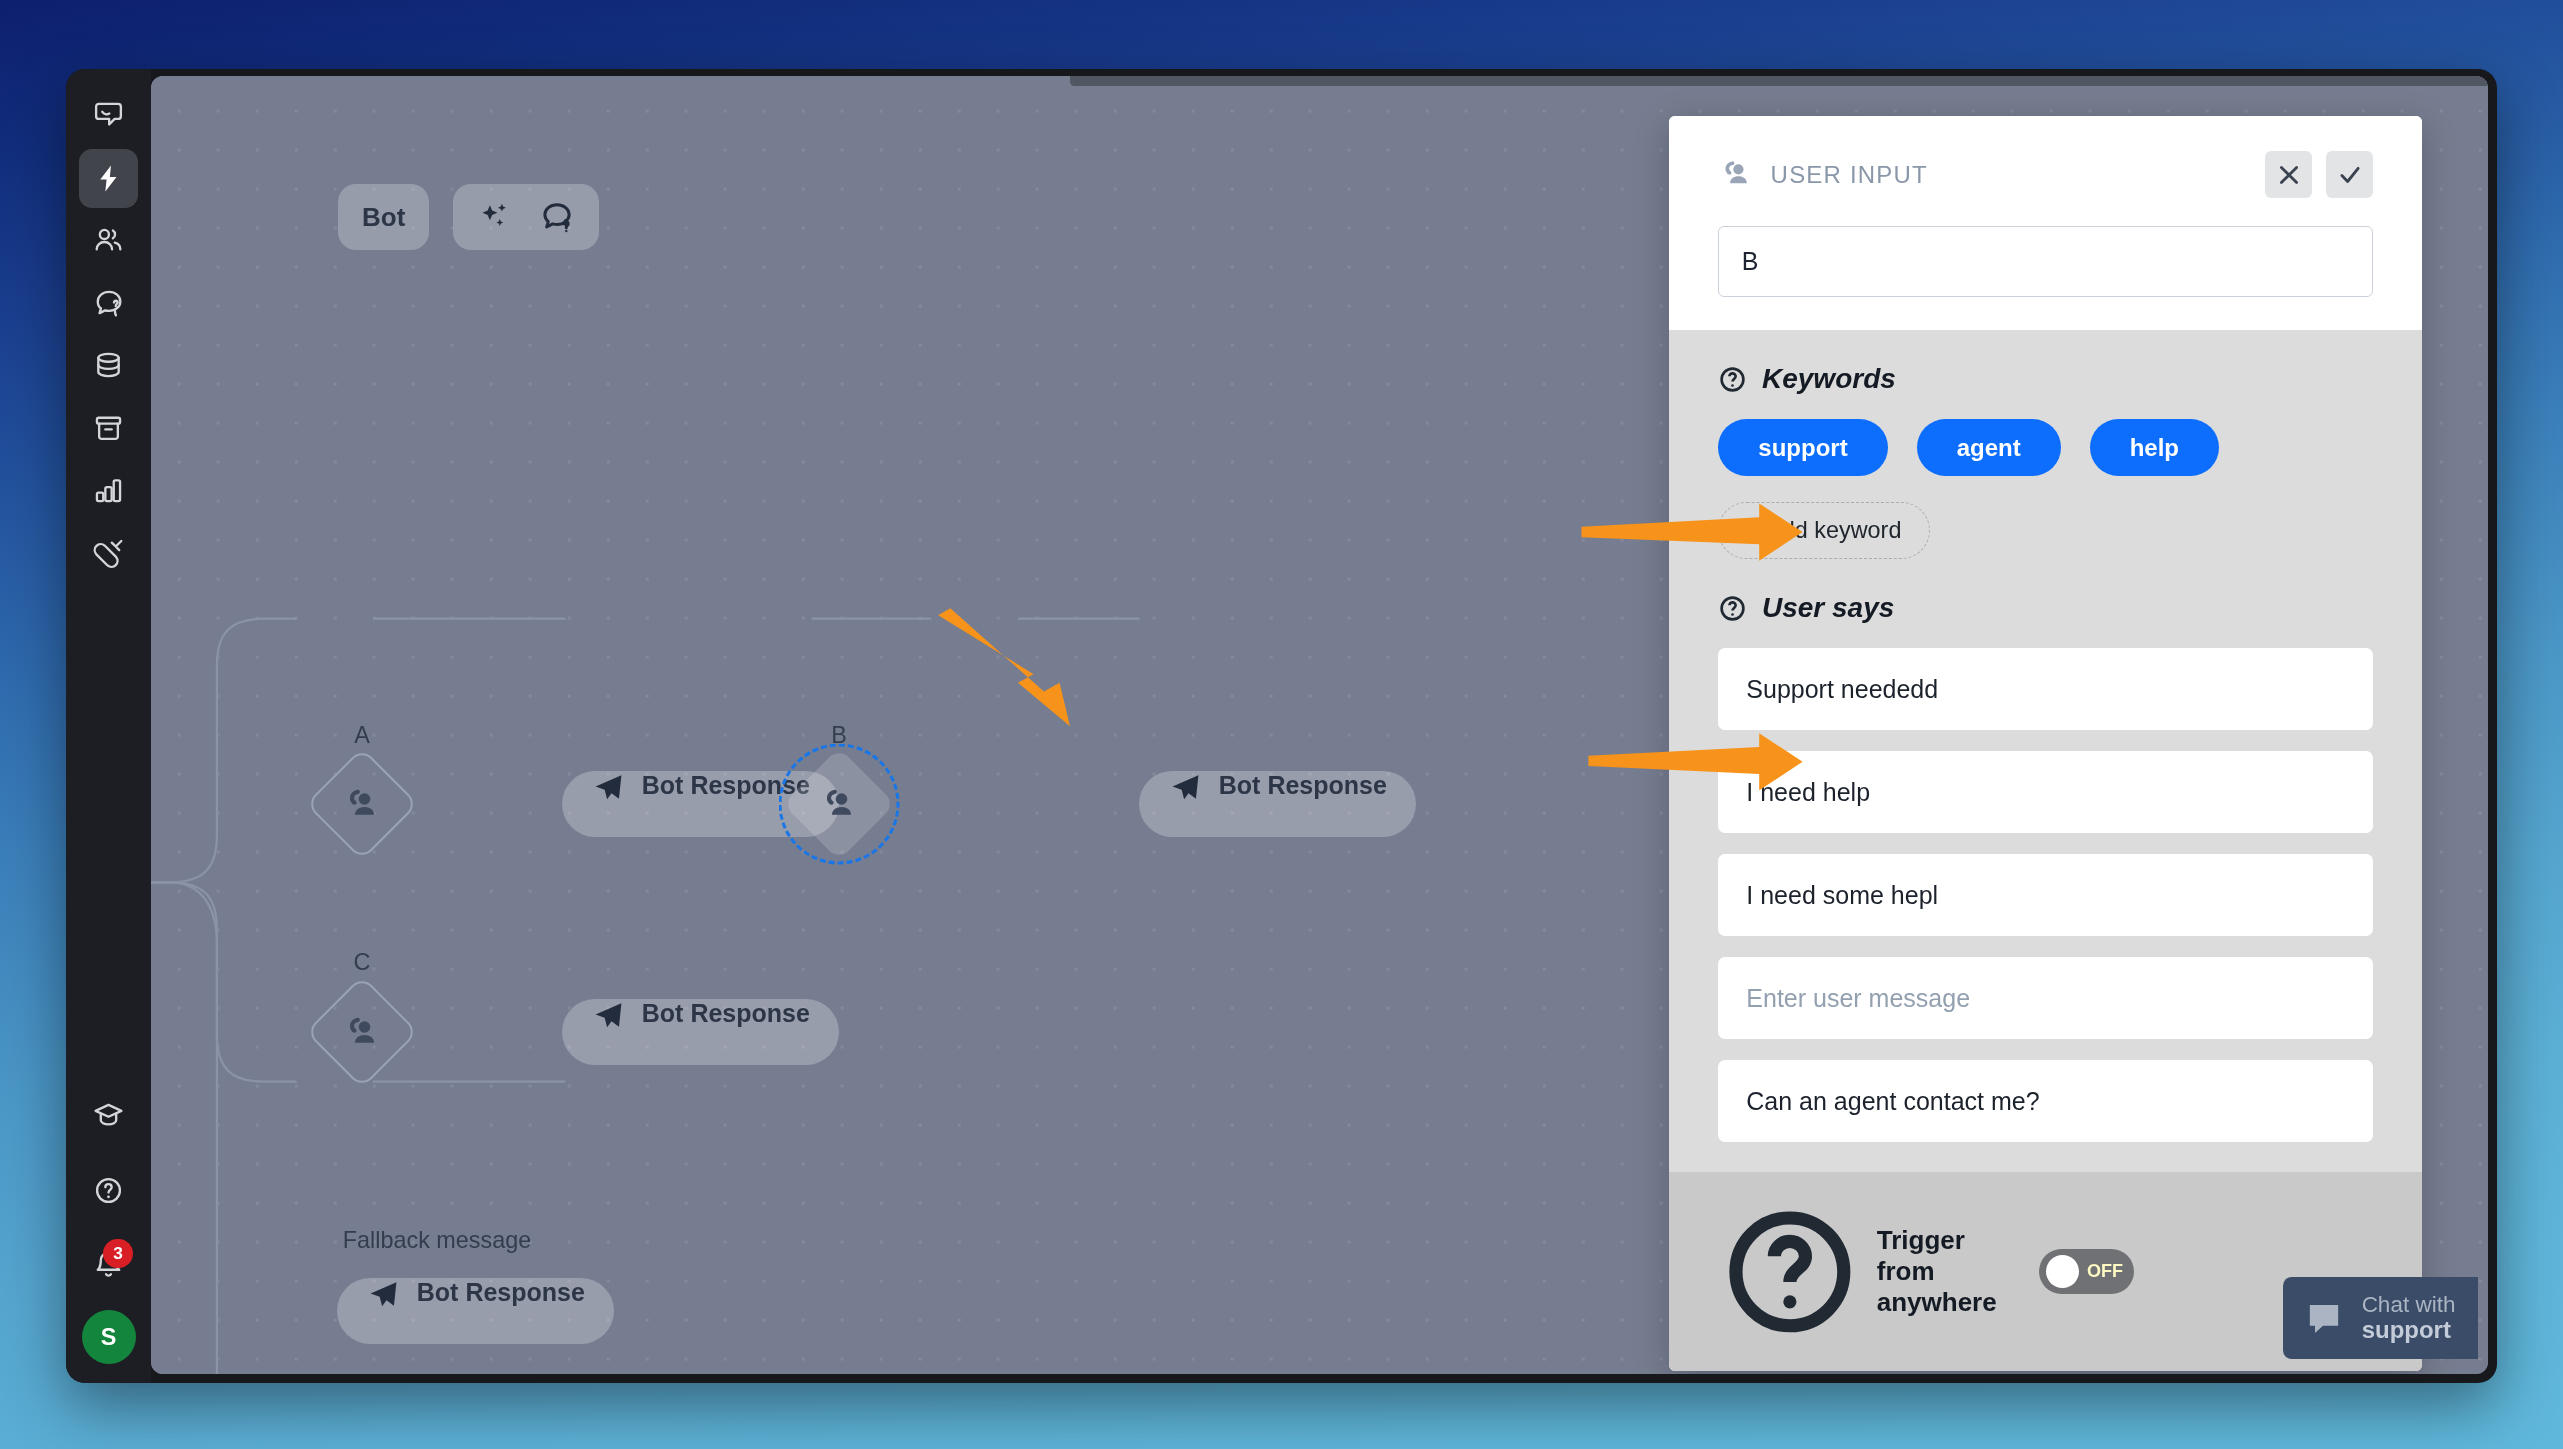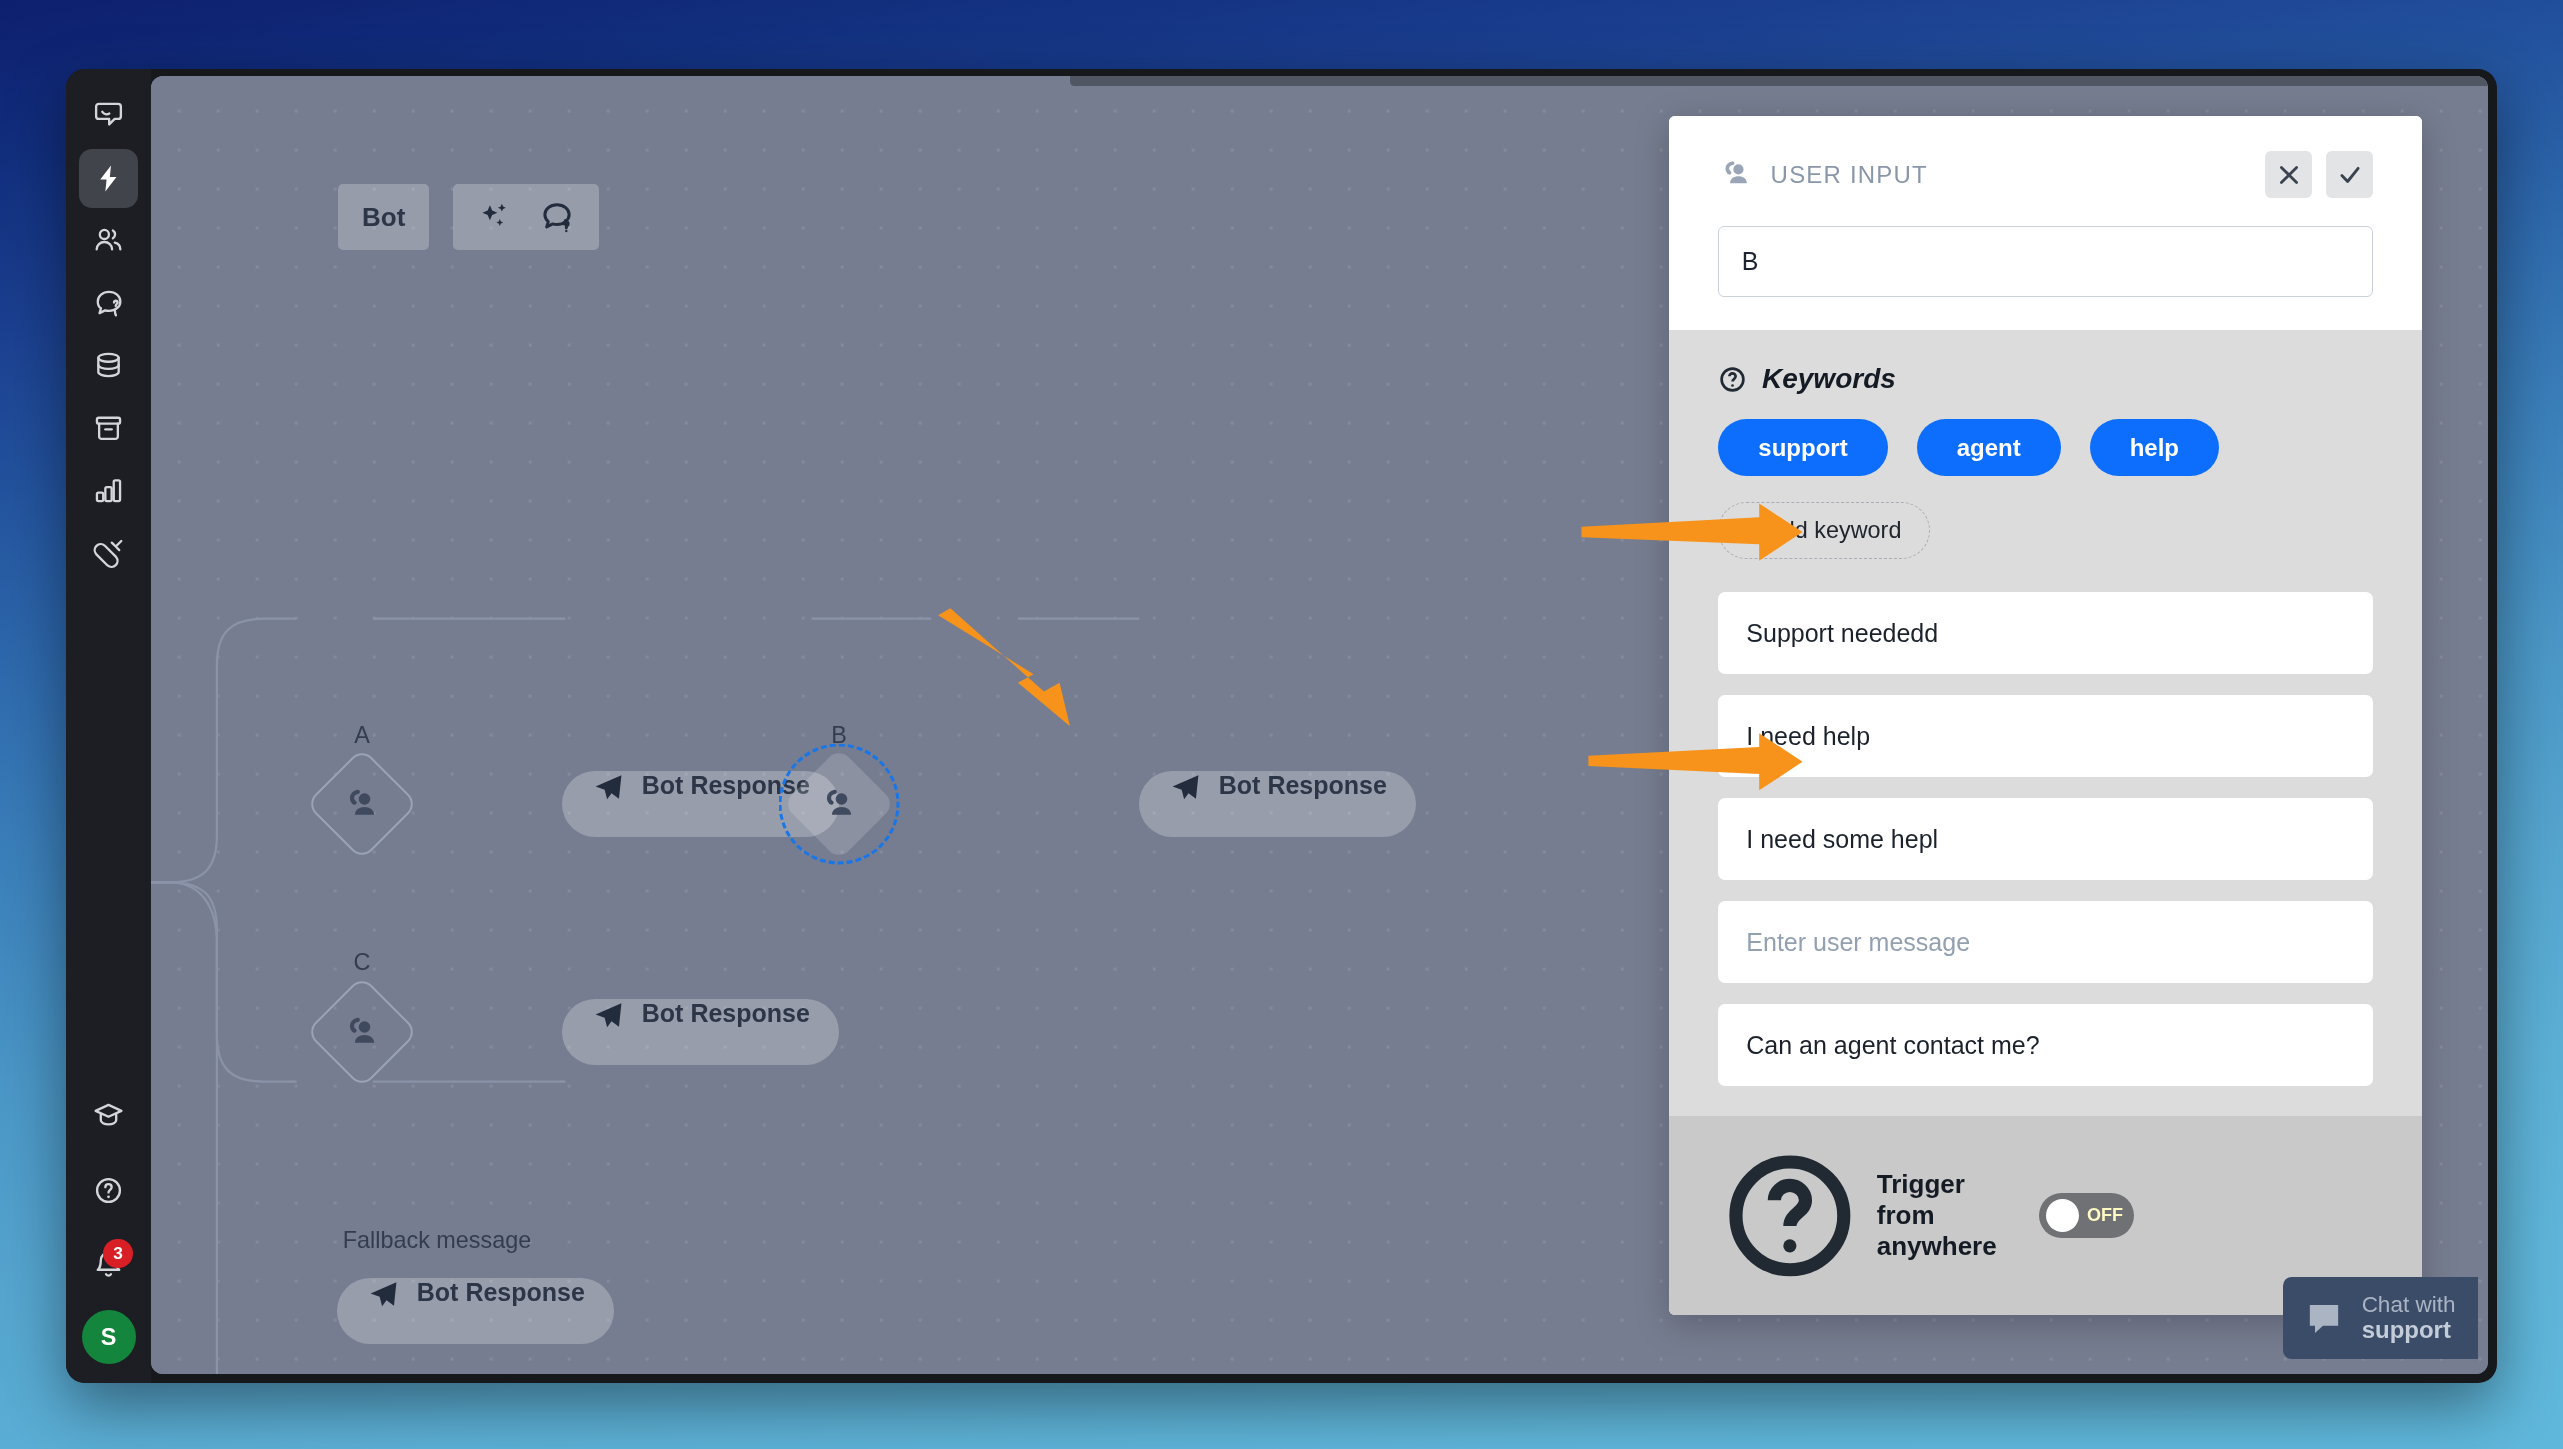--- a/index.html
+++ b/index.html
@@ -121,21 +121,21 @@
 
   
   #canvas-toolbar {
     position: absolute;
     left: 187px; top: 108px;
     display: flex; gap: 24px;
     z-index: 4;
   }
   .tb-chip {
     background: rgba(255,255,255,.24);
-    border-radius: 5px;
+    border-radius: 18px;
     height: 66px;
     display: flex; align-items: center;
     padding: 0 24px;
     cursor: pointer;
   }
   .tb-chip .tb-label {
     color: #2c3647;
     font-size: 26px;
     font-weight: bold;
   }
@@ -624,20 +624,28 @@
           </div>
 
           <div class="chips-row">
             <button class="chip">support</button>
             <button class="chip">agent</button>
             <button class="chip">help</button>
           </div>
 
           <button class="add-keyword">+ Add keyword</button>
 
+          <div class="sect-label">
+            <svg class="q-mark" viewBox="0 0 24 24">
+              <circle class="q-stroke" cx="12" cy="12" r="9"></circle>
+              <path class="q-stroke" d="M9.4 9.4c0-1.4 1.2-2.5 2.6-2.5s2.6 1.1 2.6 2.5c0 2-2.6 2.2-2.6 4.3"></path>
+              <circle cx="12" cy="17" r="1.1" style="fill:#212933"></circle>
+            </svg>
+            <span class="sect-text">User says</span>
+          </div>
 
           <div class="says-list">
             <div class="says-item">Support neededd</div>
             <div class="says-item">I need help</div>
             <div class="says-item">I need some hepl</div>
             <div class="says-item placeholder">Enter user message</div>
             <div class="says-item">Can an agent contact me?</div>
           </div>
         </div>
 

